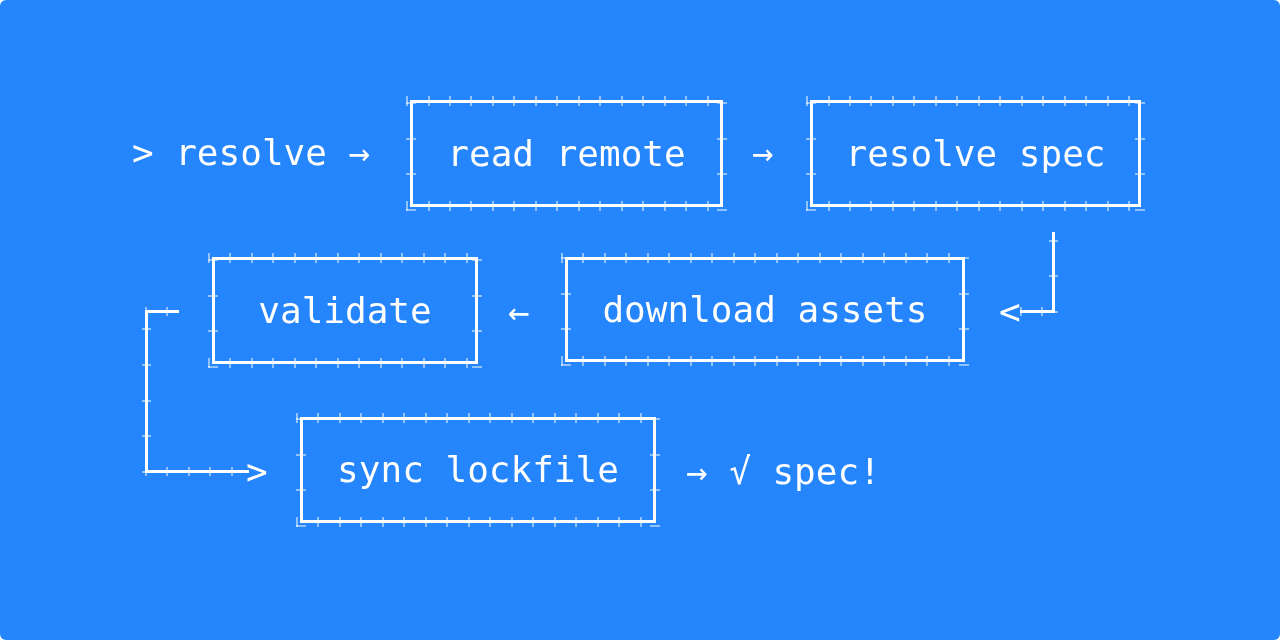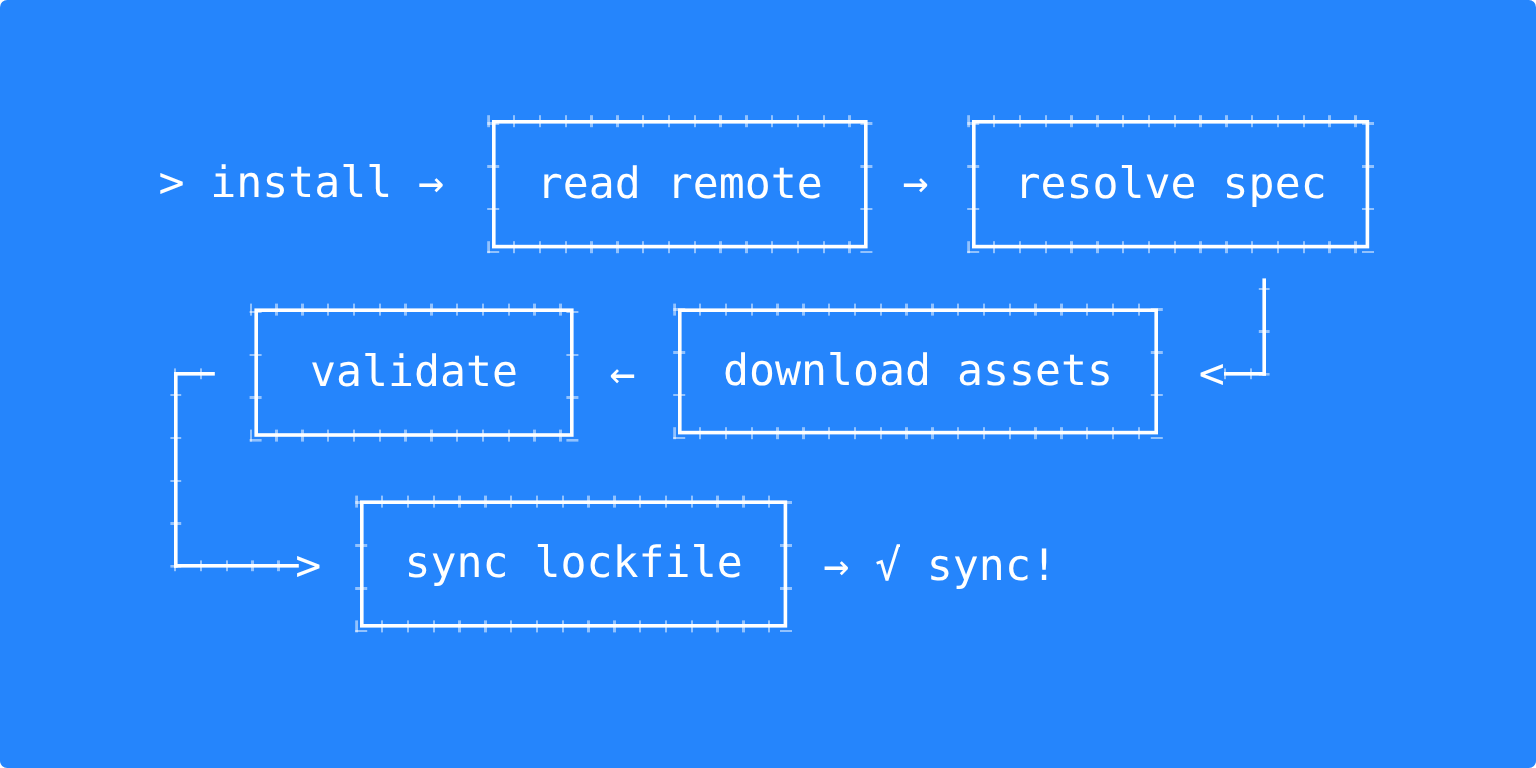--- a/index.html
+++ b/index.html
@@ -56,21 +56,21 @@
     background: repeating-linear-gradient(0deg, var(--tick) 0 2px, transparent 2px 35.7px);
   }
 </style>
 </head>
 <body>
 
 <div class="canvas">
 
   <div class="row t" style="left:132px; top:135px;">
     <span>&gt;</span>
-    <span>install</span>
+    <span>resolve</span>
     <span>→</span>
   </div>
 
   <div class="node" style="left:410px; top:100px; width:313px; height:107px;">
     <span class="t">read remote</span>
   </div>
 
   <span class="t abs" style="left:752px; top:135px;">→</span>
 
   <div class="node" style="left:810px; top:100px; width:331px; height:107px;">
@@ -100,16 +100,16 @@
     <span class="t abs" style="left:246px; top:454px;">&gt;</span>
   </div>
 
   <div class="node" style="left:300px; top:417px; width:356px; height:106px;">
     <span class="t">sync lockfile</span>
   </div>
 
   <div class="row t" style="left:686px; top:454px;">
     <span>→</span>
     <span>√</span>
-    <span>sync!</span>
+    <span>spec!</span>
   </div>
 
 </div>
 
 </body></html>

